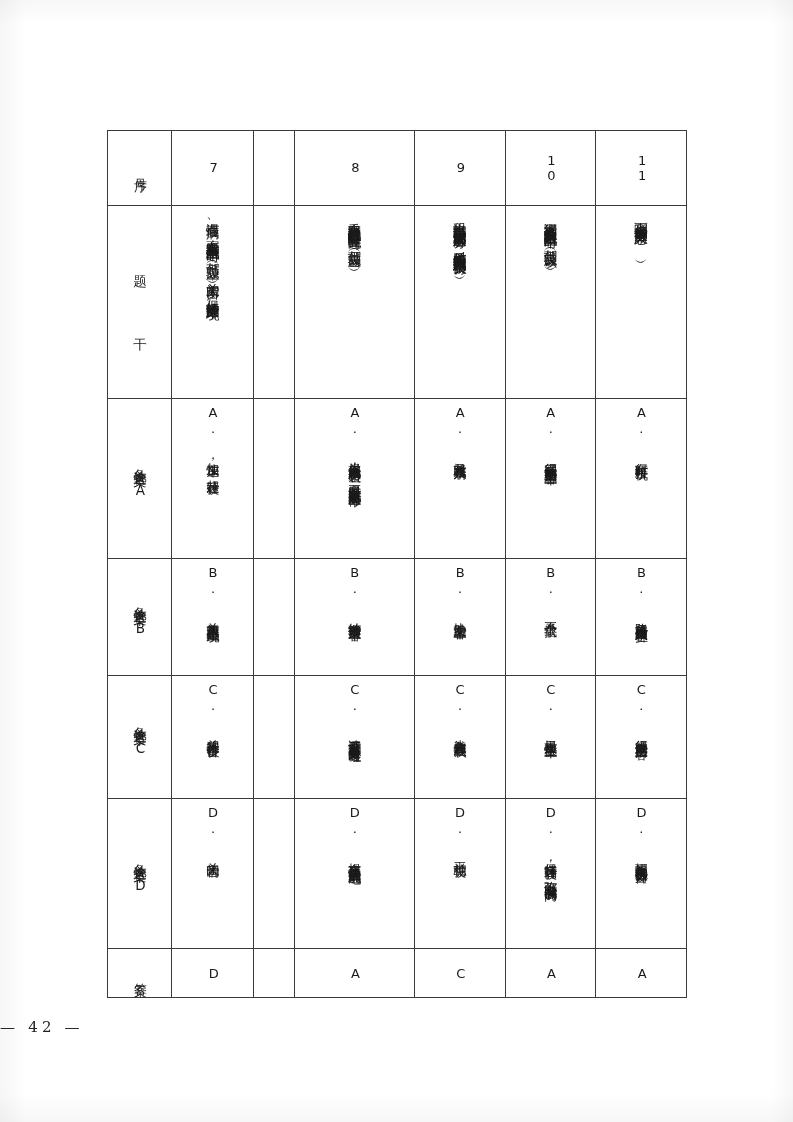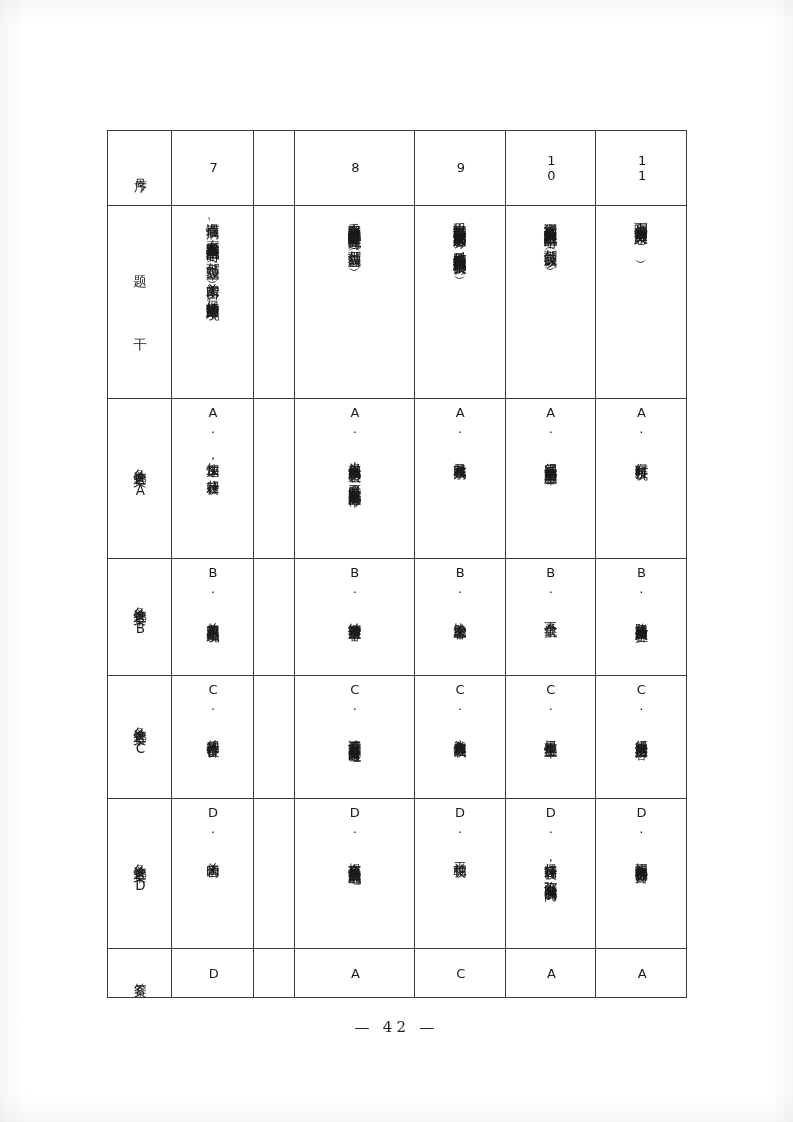--- a/index.html
+++ b/index.html
@@ -101,21 +101,21 @@
   col.c-r8    { width: 82px; }
   col.c-r9    { width: 62px; }
   col.c-r10   { width: 62px; }
   col.c-r11   { width: 62px; }
 
   .page-number {
     position: absolute;
     left: 0;
     right: 0;
     top: 1018px;
-    text-align: center;
+    text-align: left;
     font-size: 15px;
     letter-spacing: 0.28em;
     color: #222;
     font-family: "DejaVu Serif", serif;
   }
 </style>
 </head>
 <body>
 
 <div class="page-scan"></div>

